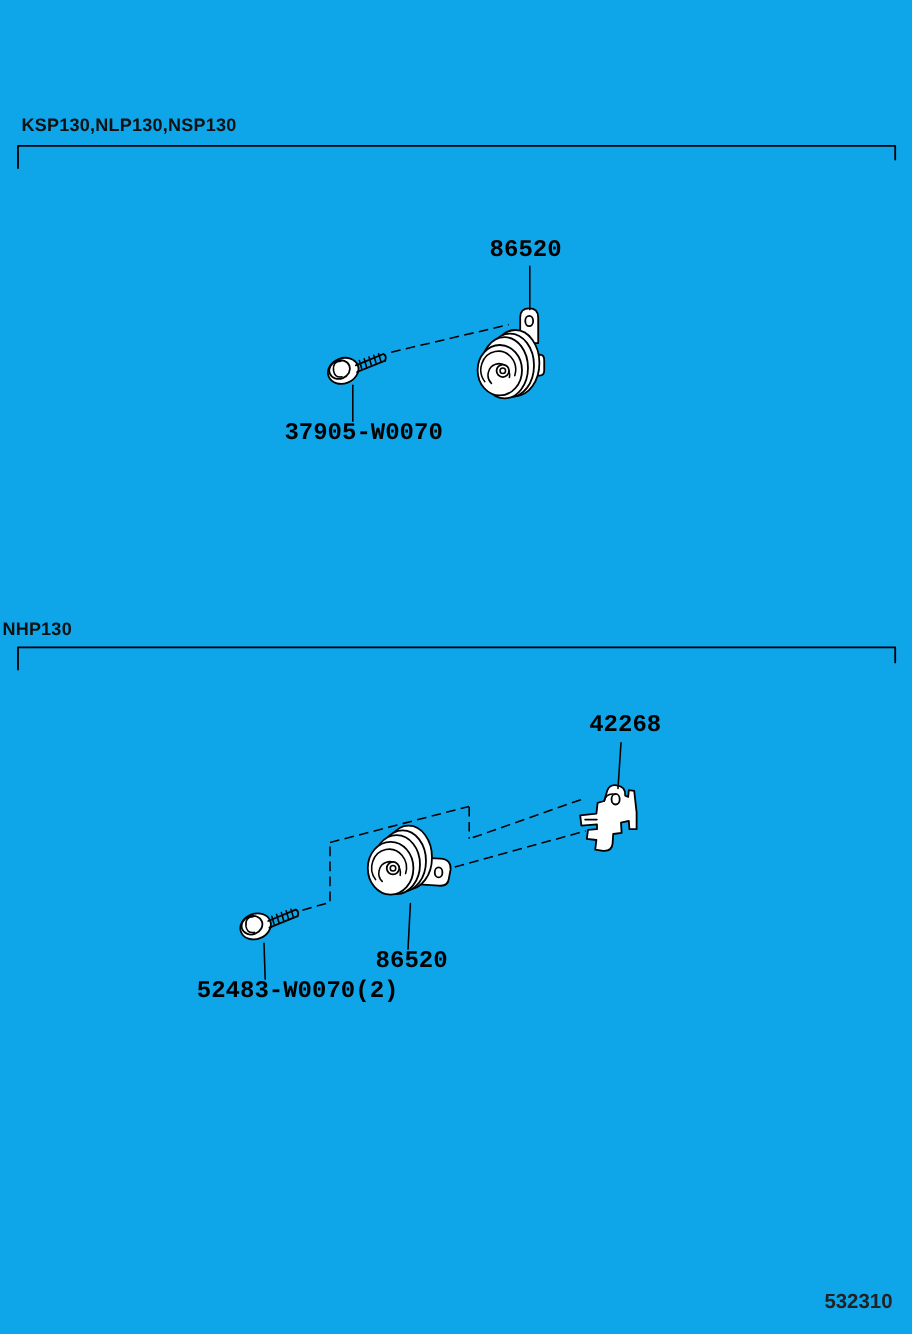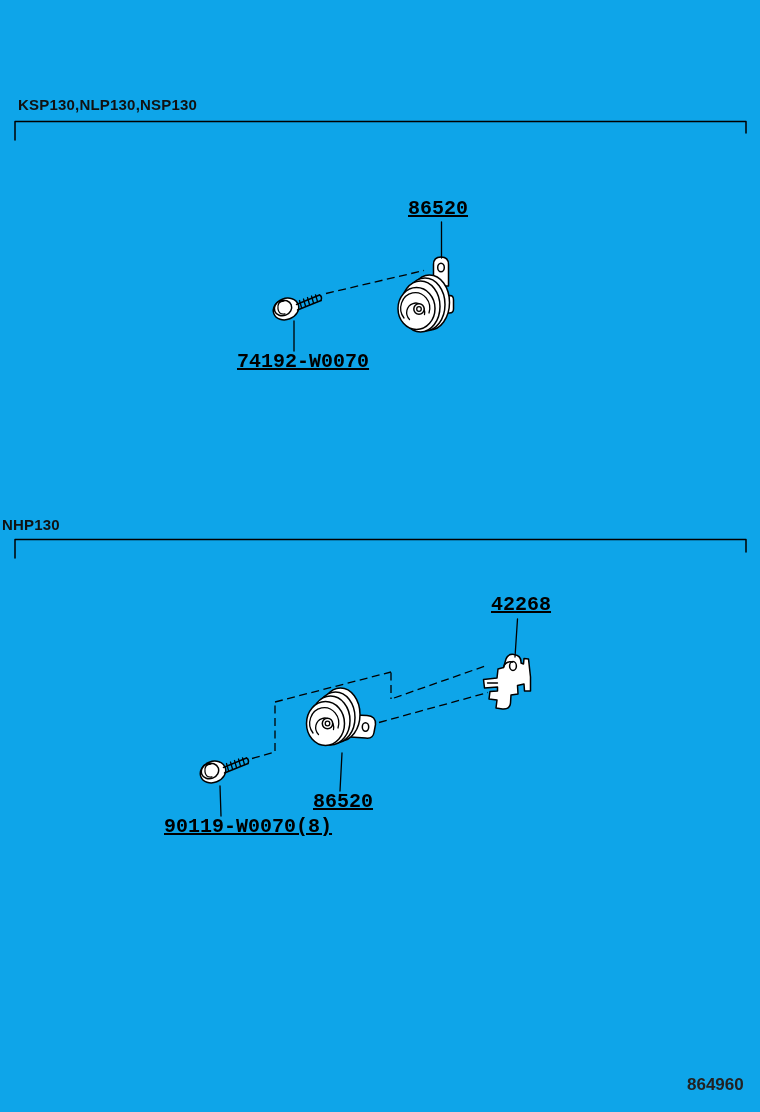--- a/index.html
+++ b/index.html
@@ -1,21 +1,21 @@
 <!DOCTYPE html>
 <html><head>
 <meta charset="utf-8">
 <style>
   html,body{margin:0;padding:0;background:#ffffff;}
   .page{position:relative;width:760px;height:1112px;background:#0ea5e9;overflow:hidden;
         font-family:"Liberation Sans",sans-serif;color:#000;}
   .hdr{position:absolute;font:600 15px "Liberation Sans",sans-serif;color:#111;
        letter-spacing:0.2px;white-space:nowrap;}
   .plabel{position:absolute;font:bold 20px "Liberation Mono",monospace;color:#000;
-          line-height:1;white-space:nowrap;text-decoration:underline;}
+          line-height:1;white-space:nowrap;}
   .footer{position:absolute;font:600 17px "Liberation Sans",sans-serif;color:#222;
           white-space:nowrap;}
   svg{position:absolute;left:0;top:0;}
   .ln{fill:none;stroke:#000;stroke-width:1.5;stroke-linecap:round;stroke-linejoin:round;}
   .thin{fill:none;stroke:#000;stroke-width:1.3;stroke-linecap:round;}
   .dash{fill:none;stroke:#000;stroke-width:1.3;stroke-linecap:butt;stroke-dasharray:8 4.5;}
   .wf{fill:#ffffff;stroke:#000;stroke-width:1.5;stroke-linejoin:round;}
 </style>
 </head>
 <body>
@@ -105,25 +105,25 @@
       <path class="thin" d="M517.5,619 L515,657"></path>
       <path class="thin" d="M342,753 L340,791"></path>
       <path class="thin" d="M220,786 L221,816"></path>
     </g>
   </svg>
 
   <div class="hdr" style="left:18px;top:96px;">KSP130,NLP130,NSP130</div>
 
   <div class="plabel" style="left:408px;top:199px;">86520</div>
 
-  <div class="plabel" style="left:237px;top:352px;">74192-W0070</div>
+  <div class="plabel" style="left:237px;top:352px;">37905-W0070</div>
 
   <div class="hdr" style="left:2px;top:516px;">NHP130</div>
 
   <div class="plabel" style="left:491px;top:595px;">42268</div>
 
   <div class="plabel" style="left:313px;top:792px;">86520</div>
 
-  <div class="plabel" style="left:164px;top:817px;">90119-W0070(8)</div>
+  <div class="plabel" style="left:164px;top:817px;">52483-W0070(2)</div>
 
-  <div class="footer" style="left:687px;top:1075px;">864960</div>
+  <div class="footer" style="left:687px;top:1075px;">532310</div>
 
 </div>
 
 </body></html>

